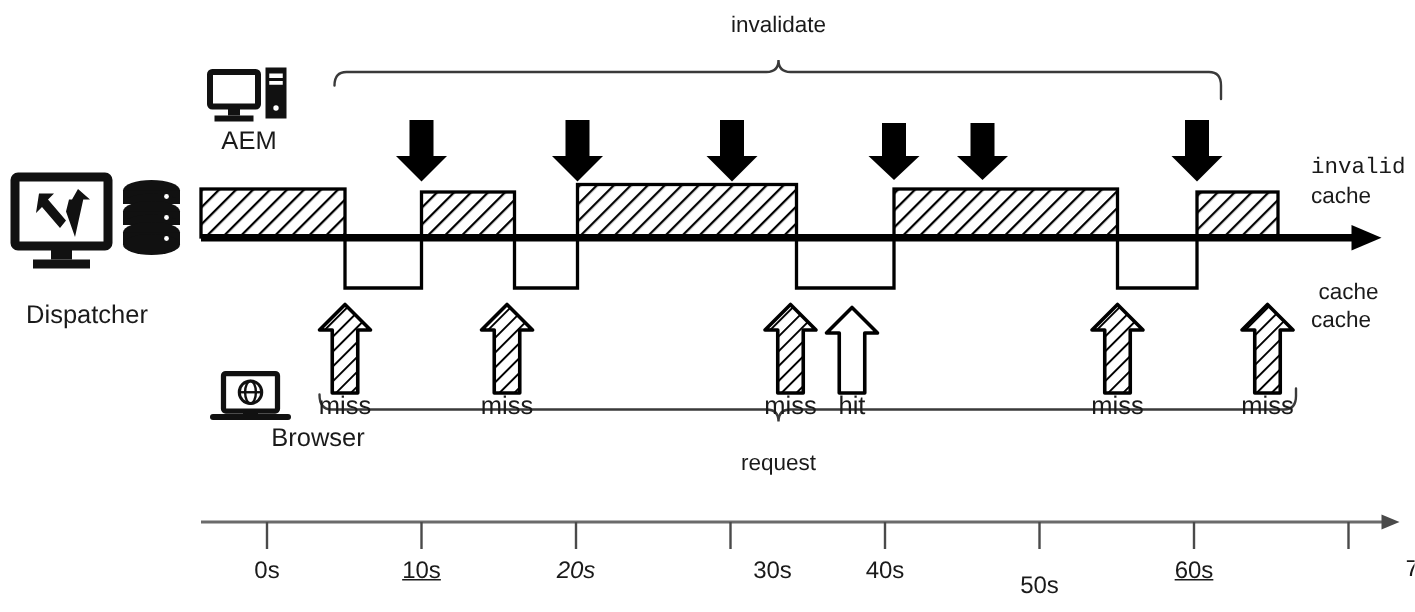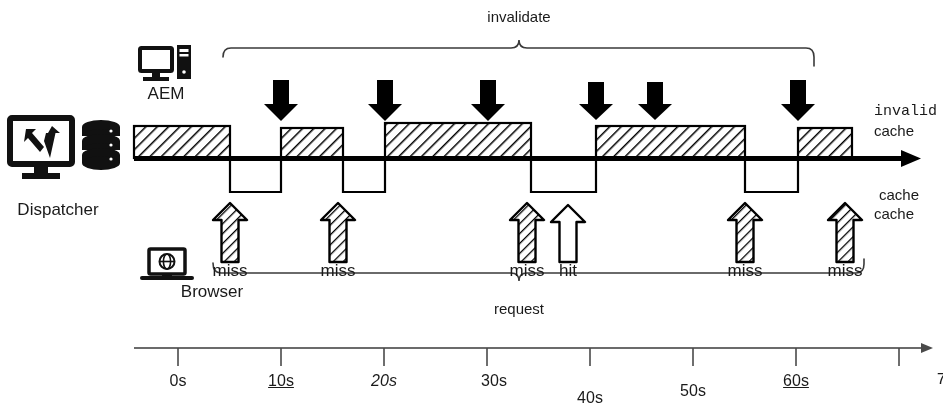--- a/index.html
+++ b/index.html
@@ -185,19 +185,19 @@
   <div class="lbl sm center" style="left:230px;top:261px;">miss</div>
   <div class="lbl sm center" style="left:338px;top:261px;">miss</div>
   <div class="lbl sm center" style="left:527px;top:261px;">miss</div>
   <div class="lbl sm center" style="left:568px;top:261px;">hit</div>
   <div class="lbl sm center" style="left:745px;top:261px;">miss</div>
   <div class="lbl sm center" style="left:845px;top:261px;">miss</div>
 
   <div class="lbl tick center" style="left:178px;top:371px;">0s</div>
   <div class="lbl tick center" style="left:281px;top:371px;text-decoration:underline;">10s</div>
   <div class="lbl tick center" style="left:384px;top:371px;font-style:italic;">20s</div>
-  <div class="lbl tick center" style="left:494px;top:371px;">30s</div>
-  <div class="lbl tick center" style="left:590px;top:388px;">40s</div>
+  <div class="lbl tick center" style="left:515px;top:371px;">30s</div>
+  <div class="lbl tick center" style="left:590px;top:371px;">40s</div>
   <div class="lbl tick center" style="left:693px;top:381px;">50s</div>
   <div class="lbl tick center" style="left:796px;top:371px;text-decoration:underline;">60s</div>
   <div class="lbl tick center" style="left:951px;top:371px;font-family:Liberation Mono, monospace;">70s</div>
 
 </div>
 
 </body></html>

